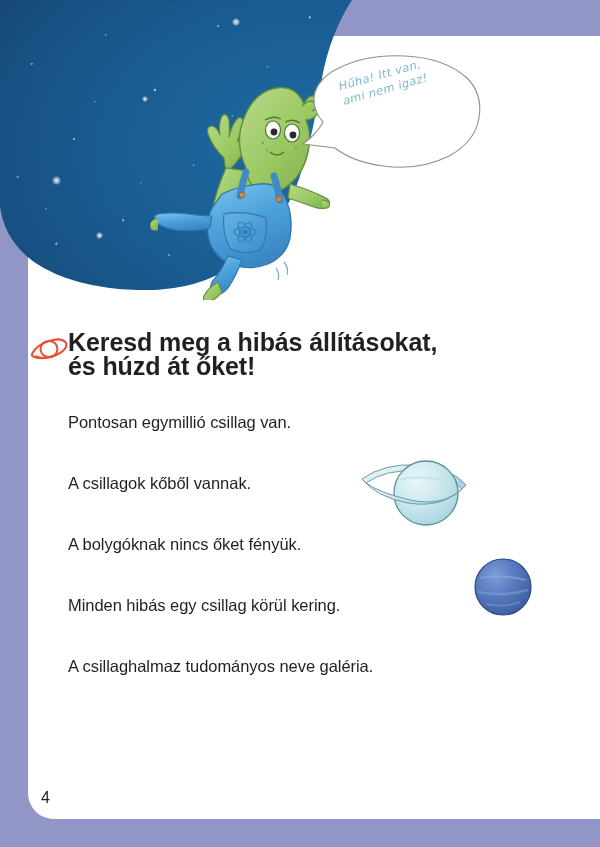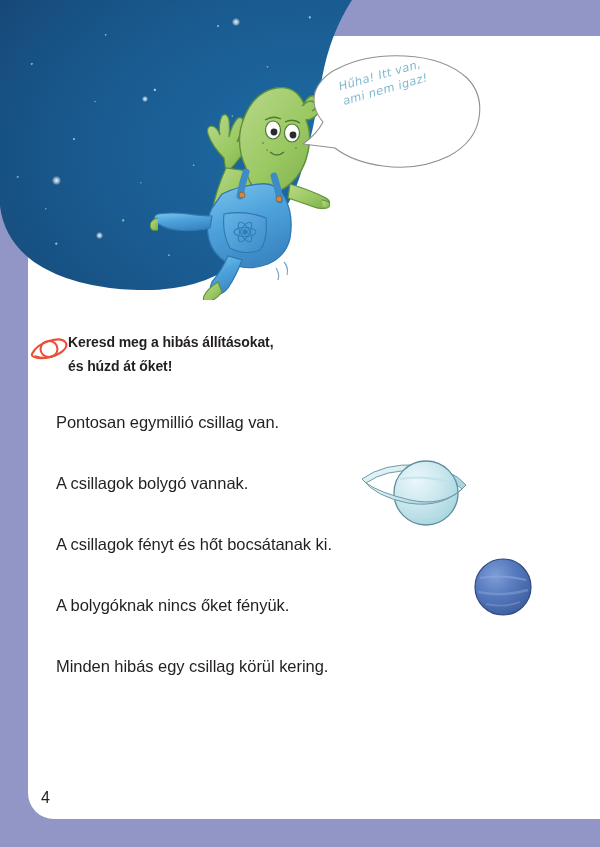--- a/index.html
+++ b/index.html
@@ -137,32 +137,32 @@
     position: absolute;
     left: 0;
     top: 6px;
     width: 38px;
     height: 26px;
   }
   .task-heading {
     margin: 0;
     padding-left: 38px;
     font-family: "Liberation Sans", sans-serif;
-    font-size: 14px;
+    font-size: 25px;
     line-height: 24px;
     font-weight: bold;
     color: #231f20;
     letter-spacing: -0.1px;
     white-space: pre-line;
   }
 
   
   .statements {
     position: absolute;
-    left: 56px;
+    left: 68px;
     top: 412px;
     width: 470px;
     list-style: none;
     margin: 0;
     padding: 0;
   }
   .statement {
     height: 61px;
     font-family: "Liberation Sans", sans-serif;
     font-size: 16.5px;
@@ -303,24 +303,24 @@
         <path d="M2,18 Q6,9 19,5 Q32,1 36,7 Q38,12 30,17 Q19,23 8,22 Q1,21 2,18 Z" fill="none" stroke="#e8503a" stroke-width="2.1" stroke-linecap="round"></path>
         <path d="M5,20 Q16,24 27,19" fill="none" stroke="#e8503a" stroke-width="1.5" stroke-linecap="round"></path>
       </svg>
     </div>
     <h1 class="task-heading">Keresd meg a hibás állításokat,
 és húzd át őket!</h1>
   </div>
 
   <ul class="statements">
     <li class="statement">Pontosan egymillió csillag van.</li>
-    <li class="statement">A csillagok bolygó vannak.</li>
-    <li class="statement">A csillagok fényt és hőt bocsátanak ki.</li>
+    <li class="statement">A csillagok kőből vannak.</li>
     <li class="statement">A bolygóknak nincs őket fényük.</li>
     <li class="statement">Minden hibás egy csillag körül kering.</li>
+    <li class="statement">A csillaghalmaz tudományos neve galéria.</li>
   </ul>
 
   <div class="planet-ringed">
     <svg viewBox="0 0 124 96" width="124" height="96">
       <defs>
         <radialGradient id="pg1" cx="35%" cy="30%" r="78%">
           <stop offset="0%" stop-color="#eaf7fa"></stop>
           <stop offset="45%" stop-color="#cfeaf0"></stop>
           <stop offset="100%" stop-color="#a6d4de"></stop>
         </radialGradient>

